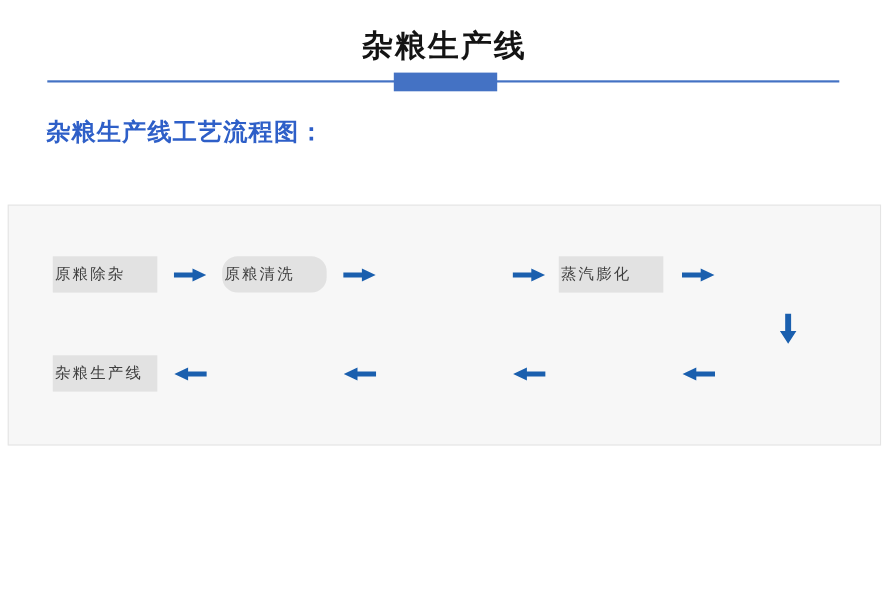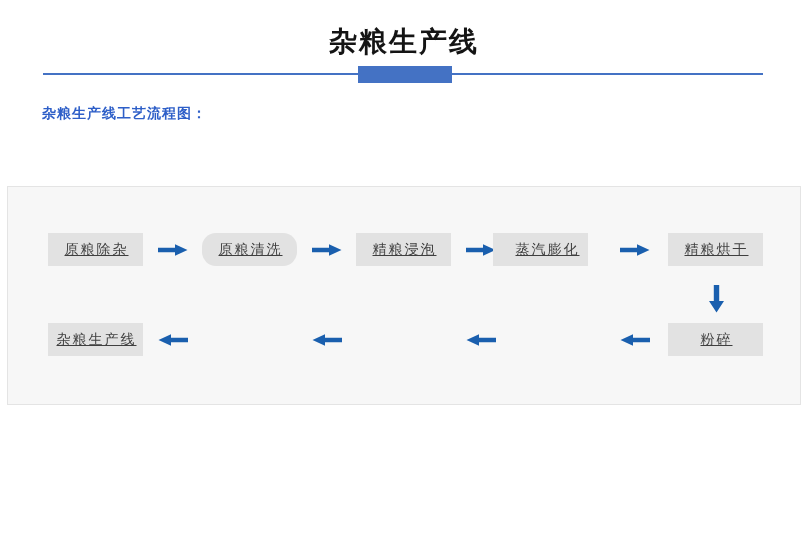--- a/index.html
+++ b/index.html
@@ -37,51 +37,49 @@
   }
   .sep-rect{
     position:absolute;
     top:66px;left:358px;
     width:94px;height:17px;
     background:var(--accent-blue);
   }
   .section-heading{
     position:absolute;
     top:105px;left:42px;
-    font-size:14px;
+    font-size:22px;
     font-weight:700;
     letter-spacing:1px;
     color:var(--heading-blue);
   }
   .panel{
     position:absolute;
     left:7px;top:186px;
     width:794px;height:219px;
     background:var(--panel-bg);
     border:1px solid var(--panel-border);
   }
   .box{
     position:absolute;
     width:95px;height:33px;
     background:var(--box-fill);
     color:var(--box-text);
     font-size:14px;
     letter-spacing:2px;
     text-indent:2px;
     line-height:33px;
-    text-align:center;
     white-space:nowrap;
-    text-decoration:underline;
   }
   .r1{top:46px;}
   .r2{top:136px;}
   .c1{left:40px;}
   .c2{left:194px;border-radius:14px;}
   .c3{left:348px;}
-  .c4{left:485px;padding-left:12px;}
+  .c4{left:500px;}
   .c5{left:660px;}
   .harrow{
     position:absolute;
     width:30px;height:14px;
     color:var(--arrow-blue);
   }
   .harrow.r1{top:56px;}
   .harrow.r2{top:146px;}
   .g1{left:150px;}
   .g2{left:304px;}
@@ -107,42 +105,39 @@
 <section class="panel">
 
   <div class="box r1 c1">原粮除杂</div>
   <svg class="harrow r1 g1" viewBox="0 0 30 14" aria-hidden="true">
       <path fill="currentColor" d="M0 4.8 H17 V1.2 L29.5 7 L17 12.8 V9.2 H0 Z"></path>
     </svg>
   <div class="box r1 c2">原粮清洗</div>
   <svg class="harrow r1 g2" viewBox="0 0 30 14" aria-hidden="true">
       <path fill="currentColor" d="M0 4.8 H17 V1.2 L29.5 7 L17 12.8 V9.2 H0 Z"></path>
     </svg>
-  <div class="box r1 c3">精粮浸泡</div>
   <svg class="harrow r1 g3" viewBox="0 0 30 14" aria-hidden="true">
       <path fill="currentColor" d="M0 4.8 H17 V1.2 L29.5 7 L17 12.8 V9.2 H0 Z"></path>
     </svg>
   <div class="box r1 c4">蒸汽膨化</div>
   <svg class="harrow r1 g4" viewBox="0 0 30 14" aria-hidden="true">
       <path fill="currentColor" d="M0 4.8 H17 V1.2 L29.5 7 L17 12.8 V9.2 H0 Z"></path>
     </svg>
-  <div class="box r1 c5">精粮烘干</div>
 
   <svg class="varrow" viewBox="0 0 17 28" aria-hidden="true">
       <path fill="currentColor" d="M5.8 0 V16 H1 L8.5 27.5 L16 16 H11.2 V0 Z"></path>
     </svg>
 
   <div class="box r2 c1">杂粮生产线</div>
   <svg class="harrow r2 g1" viewBox="0 0 30 14" aria-hidden="true">
       <path fill="currentColor" d="M30 4.8 H13 V1.2 L0.5 7 L13 12.8 V9.2 H30 Z"></path>
     </svg>
   <svg class="harrow r2 g2" viewBox="0 0 30 14" aria-hidden="true">
       <path fill="currentColor" d="M30 4.8 H13 V1.2 L0.5 7 L13 12.8 V9.2 H30 Z"></path>
     </svg>
   <svg class="harrow r2 g3" viewBox="0 0 30 14" aria-hidden="true">
       <path fill="currentColor" d="M30 4.8 H13 V1.2 L0.5 7 L13 12.8 V9.2 H30 Z"></path>
     </svg>
   <svg class="harrow r2 g4" viewBox="0 0 30 14" aria-hidden="true">
       <path fill="currentColor" d="M30 4.8 H13 V1.2 L0.5 7 L13 12.8 V9.2 H30 Z"></path>
     </svg>
-  <div class="box r2 c5">粉碎</div>
 
 </section>
 
 </body></html>

